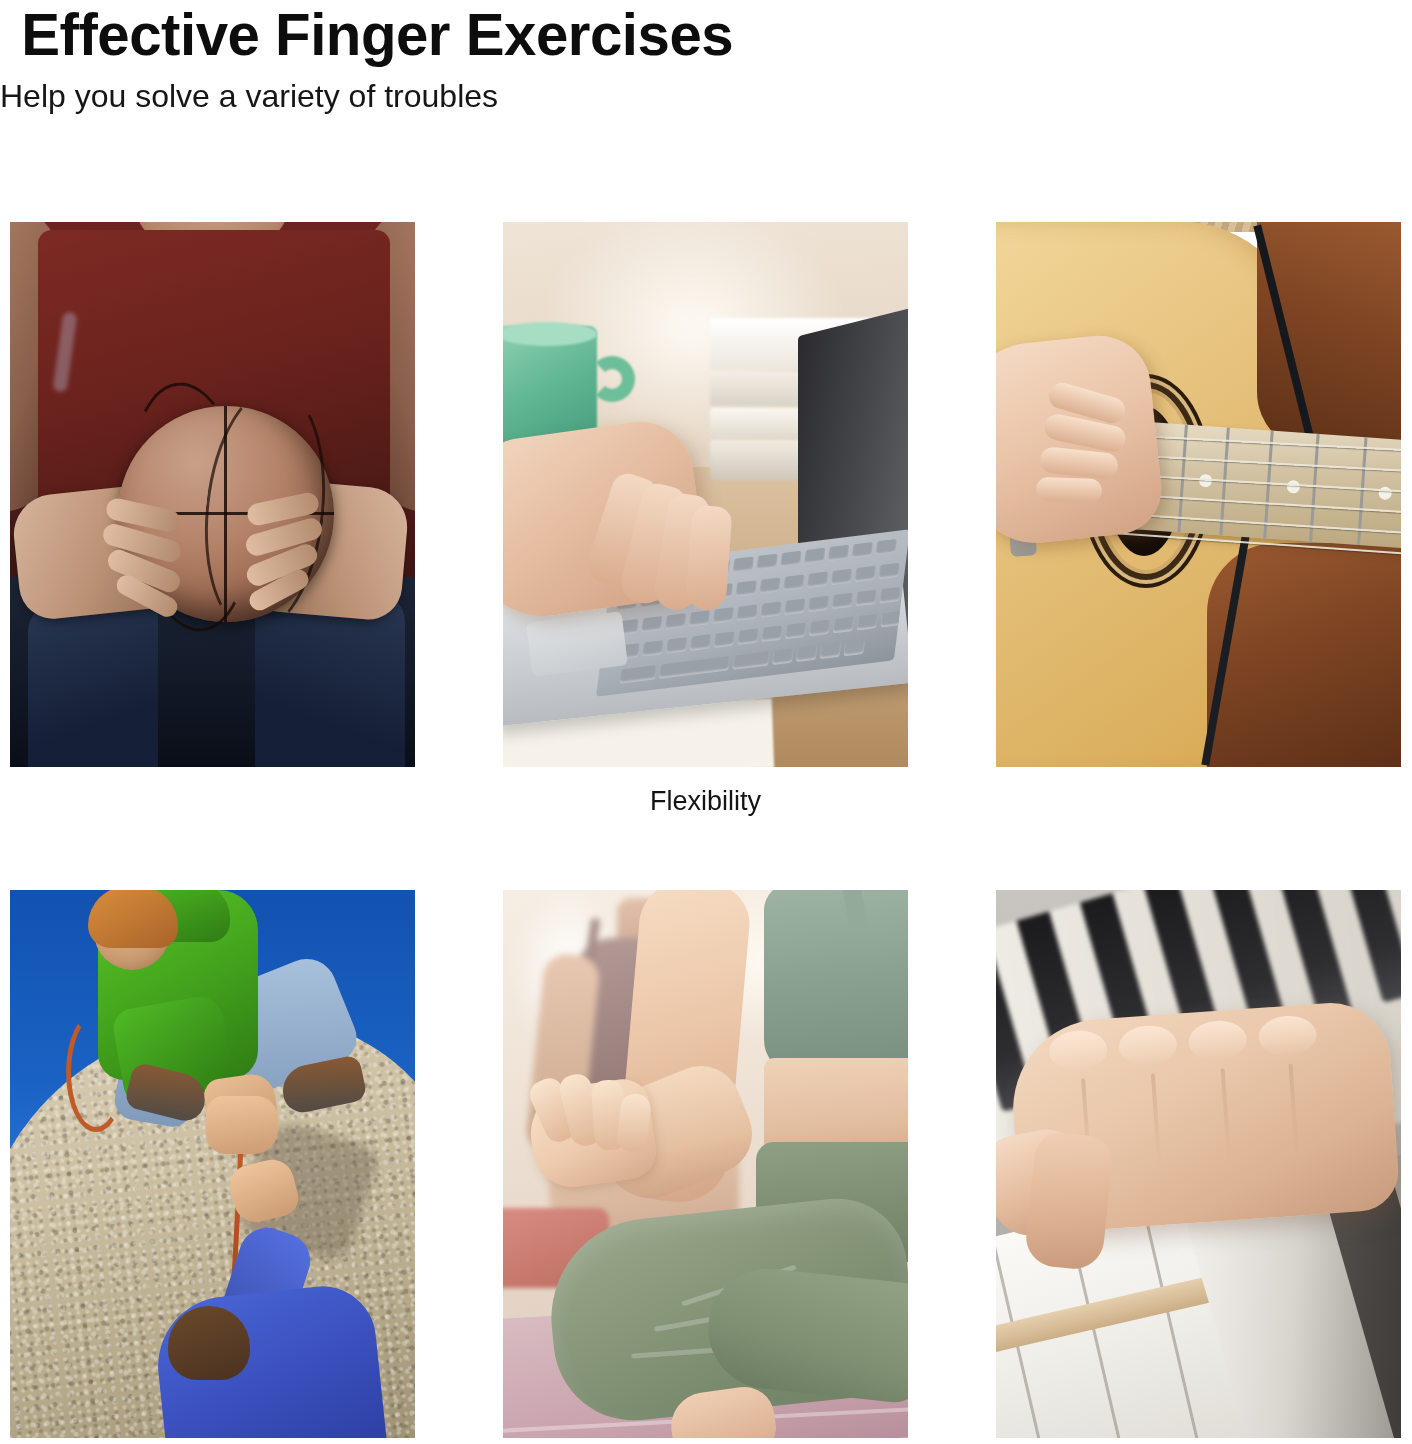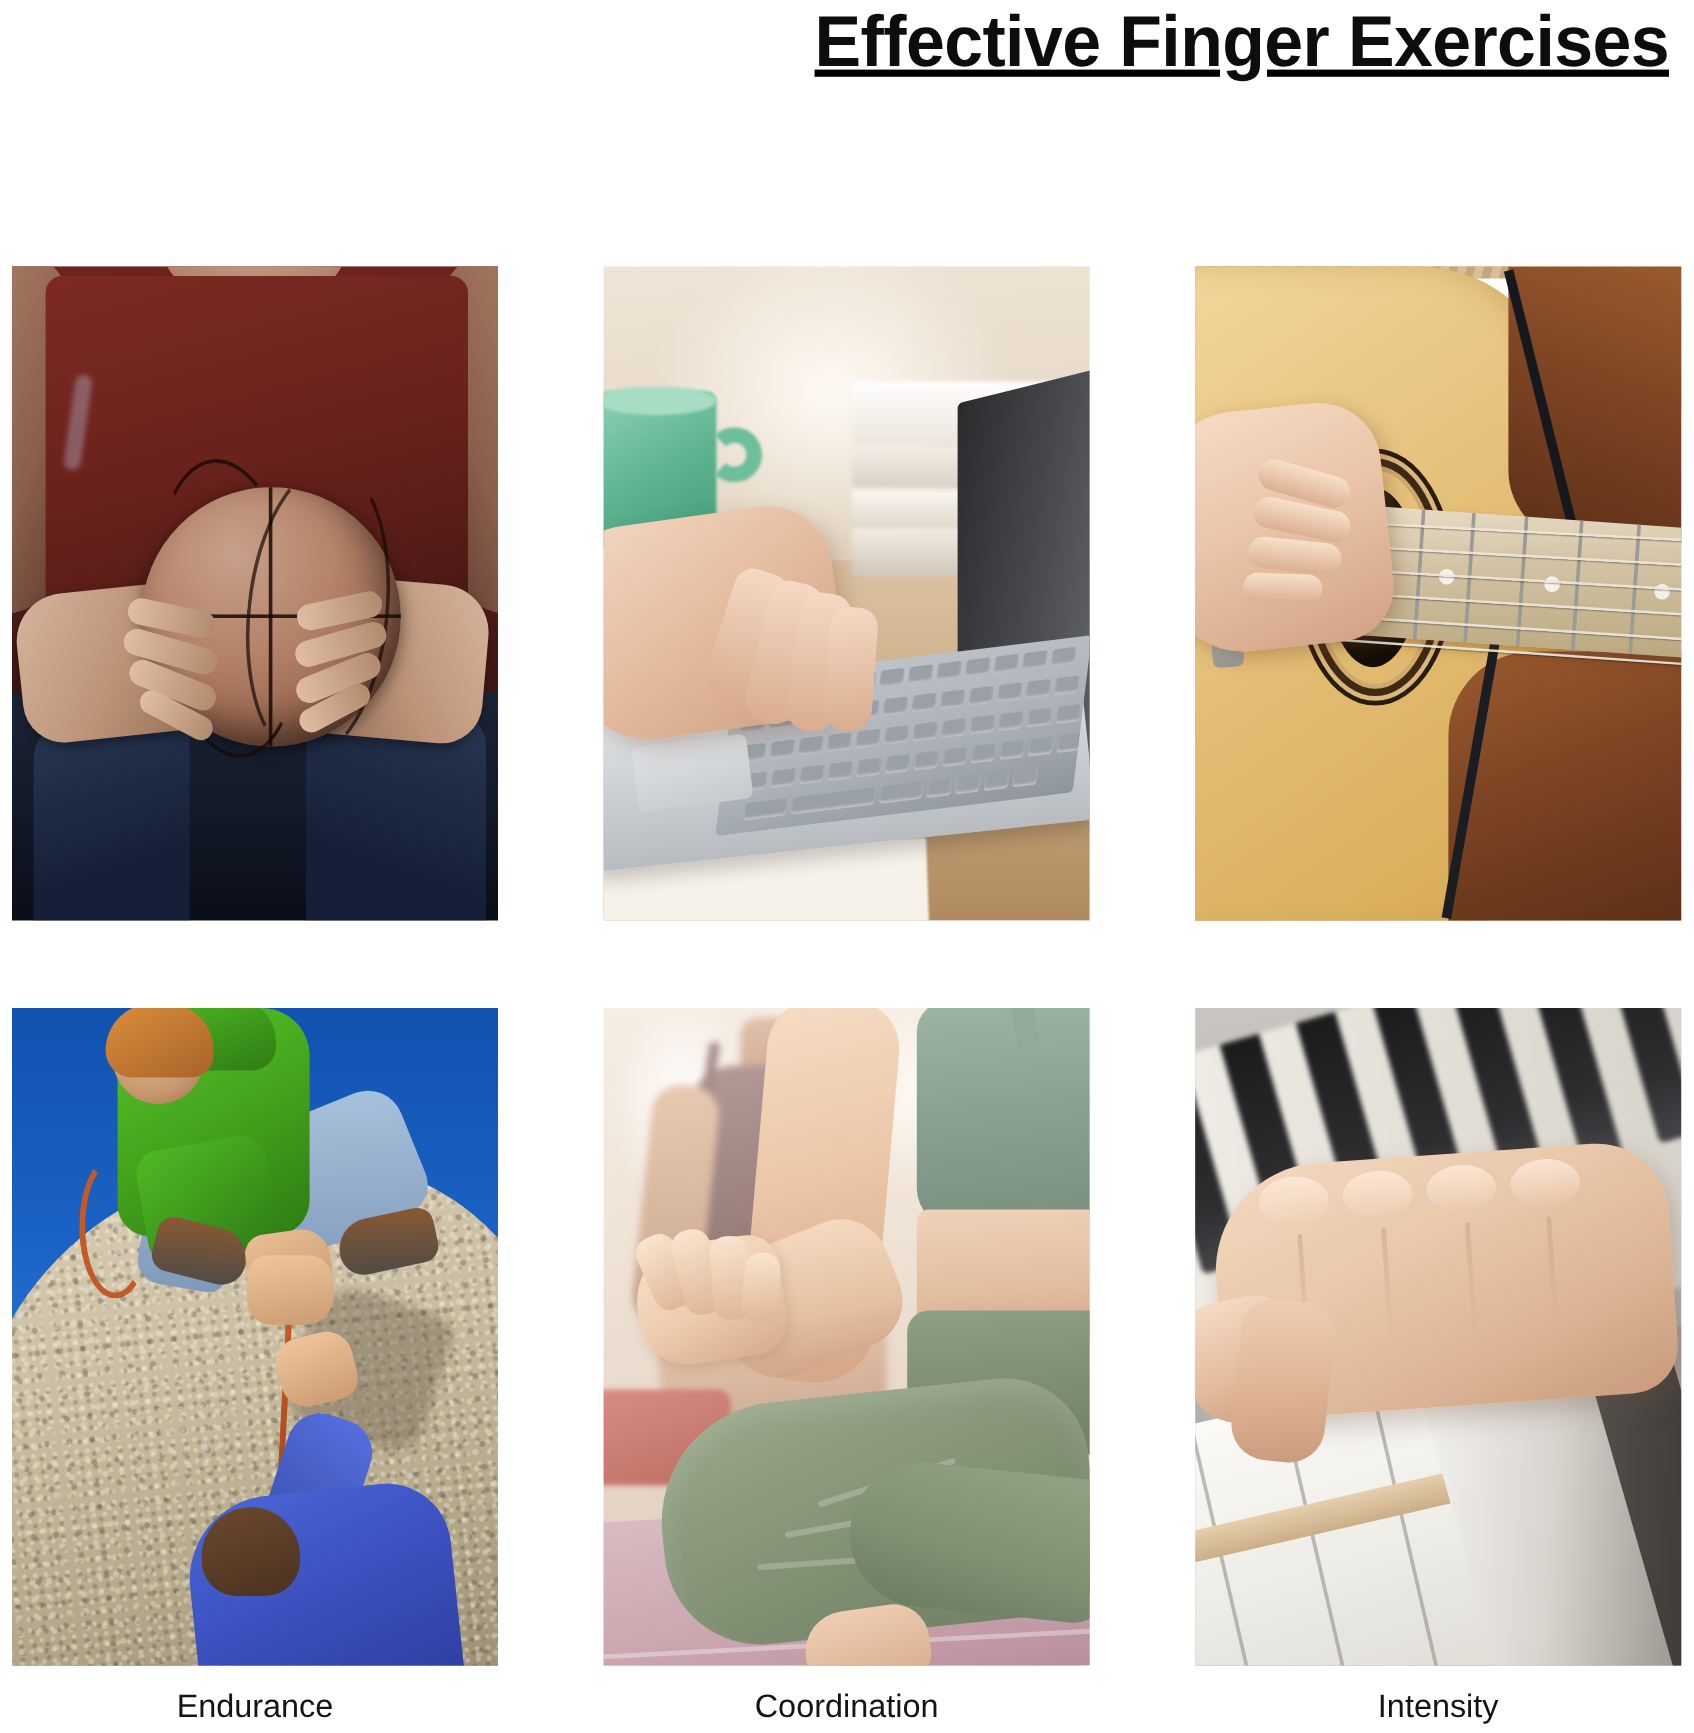--- a/index.html
+++ b/index.html
@@ -5,21 +5,21 @@
   * { margin:0; padding:0; box-sizing:border-box; }
   html, body {
     width:1412px; height:1444px;
     background:#ffffff;
     font-family:"Liberation Sans", sans-serif;
     overflow:hidden;
   }
   .page { position:relative; width:1412px; height:1444px; background:#fff; }
 
   
-  .header { width:100%; text-align:right; padding-top:2px;text-decoration:underline; }
+  .header { width:100%; text-align:left; padding-top:2px; }
   .title {
     font-size:60px; font-weight:bold; color:#0d0d0d;
     letter-spacing:-0.5px; line-height:66px;
     transform:scaleX(0.97); transform-origin:center;
   }
   .subtitle-1 { font-size:32px; font-weight:400; color:#161616; line-height:44px; margin-top:6px; }
   .subtitle-2 { font-size:32px; font-weight:400; color:#161616; line-height:44px; margin-top:10px; }
 
   
   .grid {
@@ -385,20 +385,21 @@
   .p6 .gap { position:absolute; left:58px; top:256px; width:46px; height:60px;
     background:linear-gradient(170deg,#efeee9,#cfccc5); border-radius:10px; transform:rotate(8deg); }
 </style>
 </head>
 <body>
 
 <div class="page">
 
   <div class="header">
     <div class="title">Effective Finger Exercises</div>
+    <div class="subtitle-1">Help you solve a variety of troubles</div>
   </div>
 
   <div class="grid">
 
     <div class="cell">
       <div class="photo p1">
         <div class="shoulderL"></div>
           <div class="shoulderR"></div>
         <div class="neck"></div>
         <div class="jersey"></div>
@@ -508,20 +509,21 @@
               <div class="key" style="left:244px"></div>
           </div>
         </div>
         <div class="trackpad"></div>
         <div class="hand"></div>
         <div class="f" style="left:96px;top:252px;width:46px;height:112px;transform:rotate(18deg);"></div>
         <div class="f" style="left:128px;top:262px;width:44px;height:120px;transform:rotate(14deg);"></div>
         <div class="f" style="left:158px;top:272px;width:42px;height:116px;transform:rotate(9deg);"></div>
         <div class="f" style="left:186px;top:284px;width:40px;height:104px;transform:rotate(4deg);"></div>
       </div>
+      <div class="caption">Flexibility</div>
     </div>
 
     <div class="cell">
       <div class="photo p3">
         <div class="sweater"></div>
         <div class="sweaterL"></div>
         <div class="whiteShirt"></div>
         <div class="lapL"></div>
         <div class="body"></div>
         <div class="sideTop"></div>

